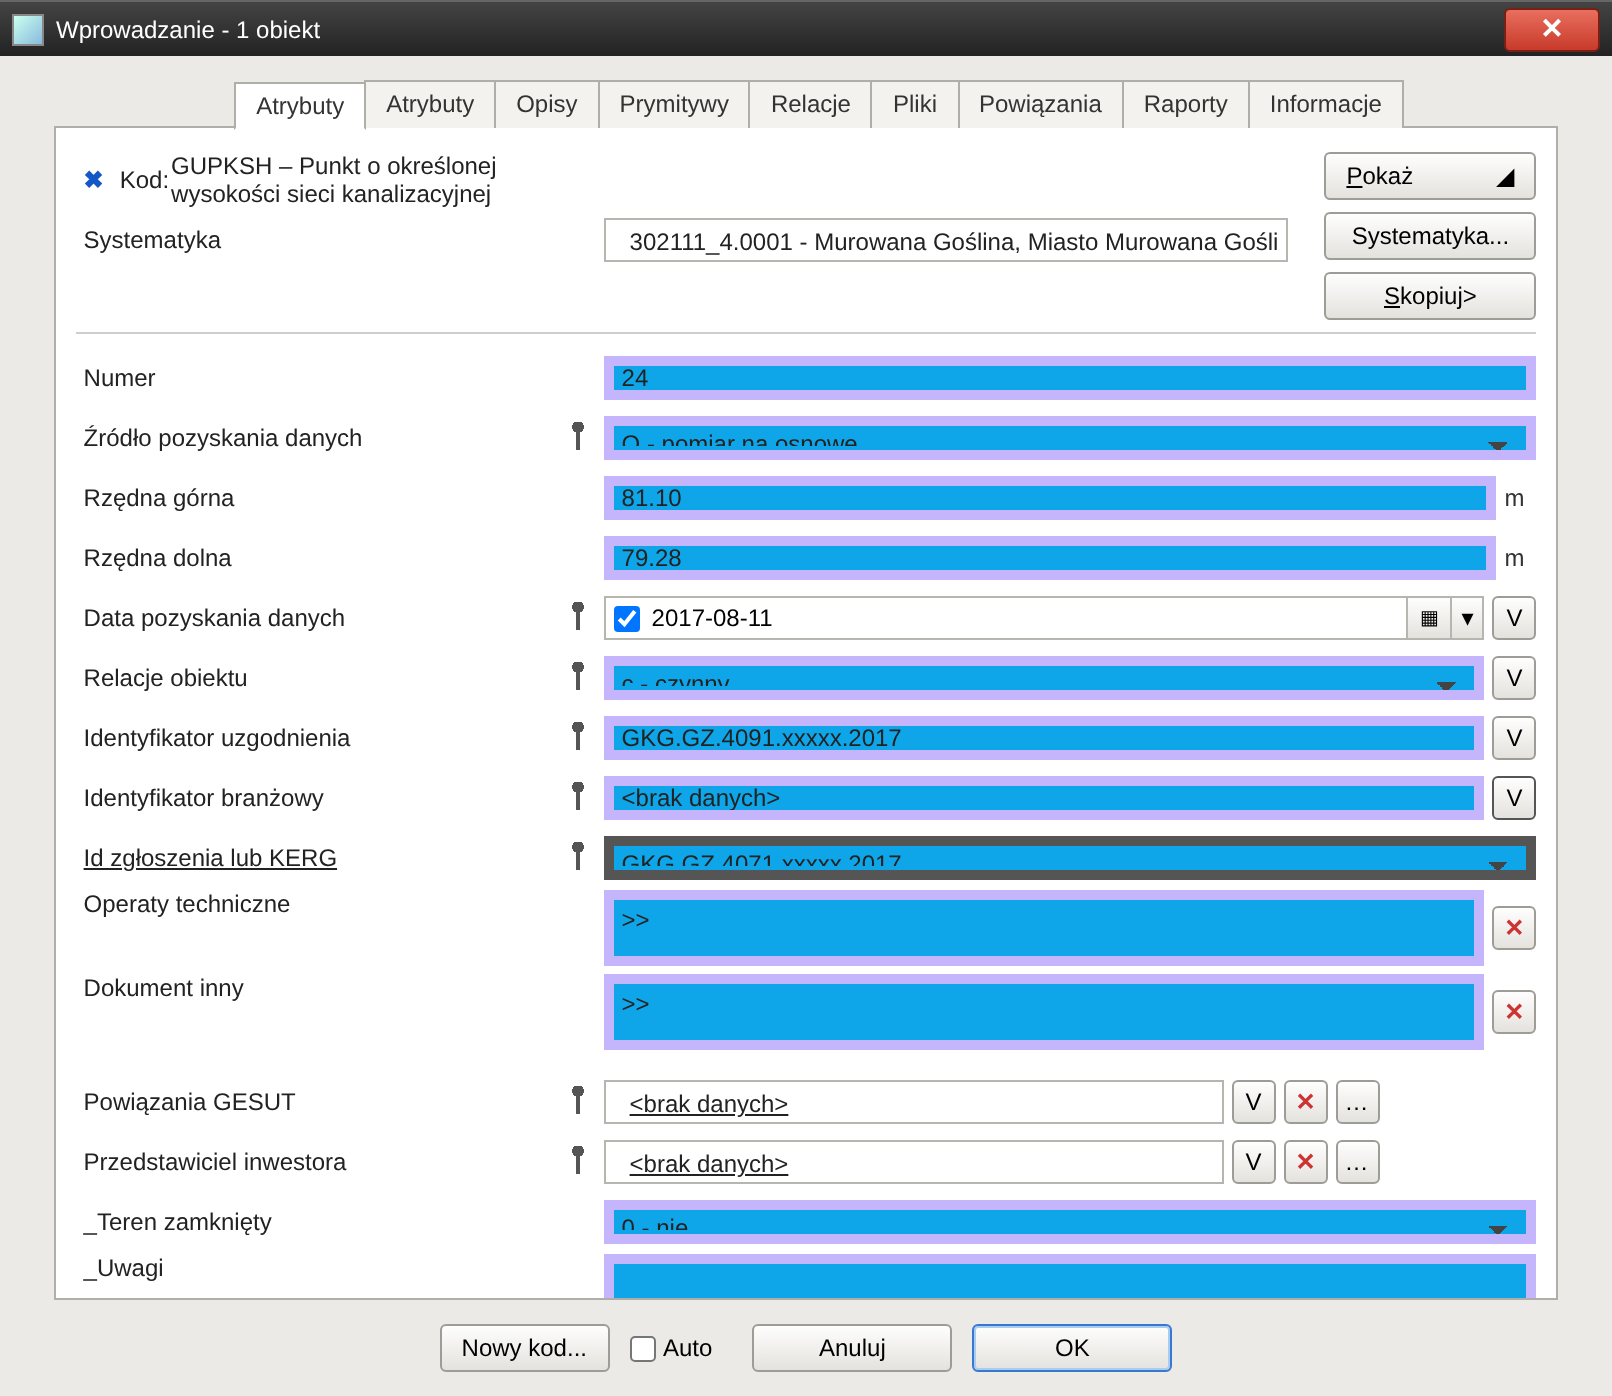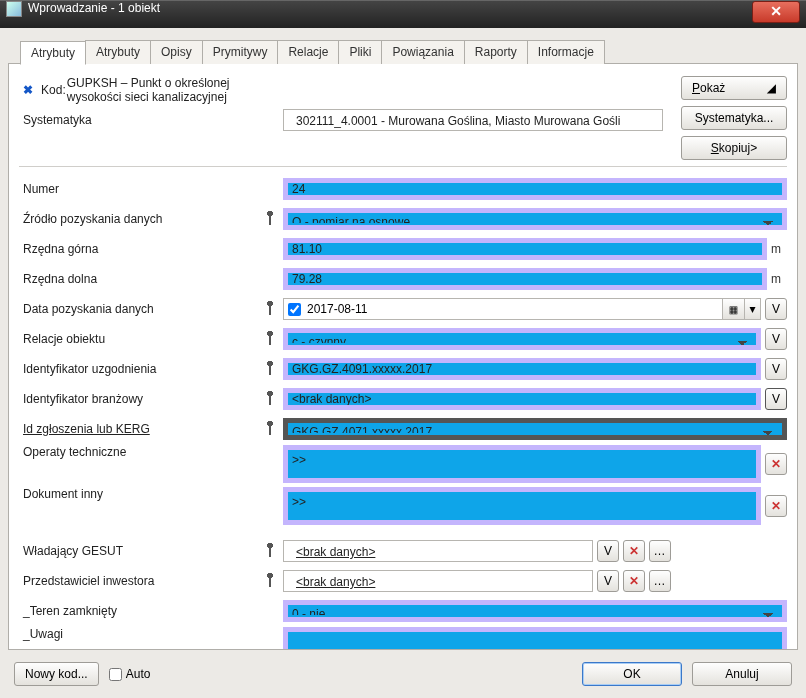--- a/index.html
+++ b/index.html
@@ -8,20 +8,21 @@
   font-size: 12px;
   background: #4a4a4a;
   width: 806px;
   height: 698px;
   overflow: hidden;
 }
 .titlebar {
   height: 28px;
   background: linear-gradient(to bottom, #444 0%, #333 50%, #222 100%);
   display: flex;
+  align-items: center;
   padding-left: 6px;
   color: #fff;
   border-top: 1px solid #666;
   position: relative;
 }
 .titlebar-icon {
   width: 16px; height: 16px;
   border: 1px solid #888;
   background: linear-gradient(135deg,#cfe,#8bd);
   margin-right: 6px;
@@ -38,20 +39,21 @@
   line-height: 18px;
   margin-right: 6px;
   font-size: 14px;
 }
 .window-body {
   background: #eceae6;
   height: calc(698px - 28px);
   padding: 12px 8px 8px 8px;
   display: flex;
   flex-direction: column;
+  align-items: center;
 }
 .tabstrip {
   display: flex;
   margin-left: 12px;
   position: relative;
   z-index: 2;
 }
 .tab {
   background: #f4f2ee;
   border: 1px solid #b0aea9;
@@ -375,21 +377,21 @@
       <div class="col-flag"></div>
       <div class="col-field ta-wrap">
         <textarea class="ta" style="">&gt;&gt;</textarea>
         <button class="sqbtn del">✕</button>
       </div>
     </div>
 
     <div style="height:8px"></div>
 
     <div class="row">
-      <div class="col-lbl">Władający GESUT</div>
+      <div class="col-lbl">Powiązania GESUT</div>
       <div class="col-flag"><span class="flag-icon"></span></div>
       <div class="col-field compact">
         <div class="ro link-under">&lt;brak danych&gt;</div>
         <button class="sqbtn">V</button>
         <button class="sqbtn del">✕</button>
         <button class="sqbtn dots">…</button>
       </div>
     </div>
 
     <div class="row">
@@ -421,17 +423,17 @@
 
   </div>
 
   <div class="footer">
     <button class="btn">Nowy kod...</button>
     <label class="chk">
       <input type="checkbox" style="">
       <span>Auto</span>
     </label>
     <span class="spacer"></span>
+    <button class="btn btn-wide">Anuluj</button>
     <button class="btn btn-wide btn-ok">OK</button>
-    <button class="btn btn-wide">Anuluj</button>
   </div>
 
 </div>
 
 </body></html>

